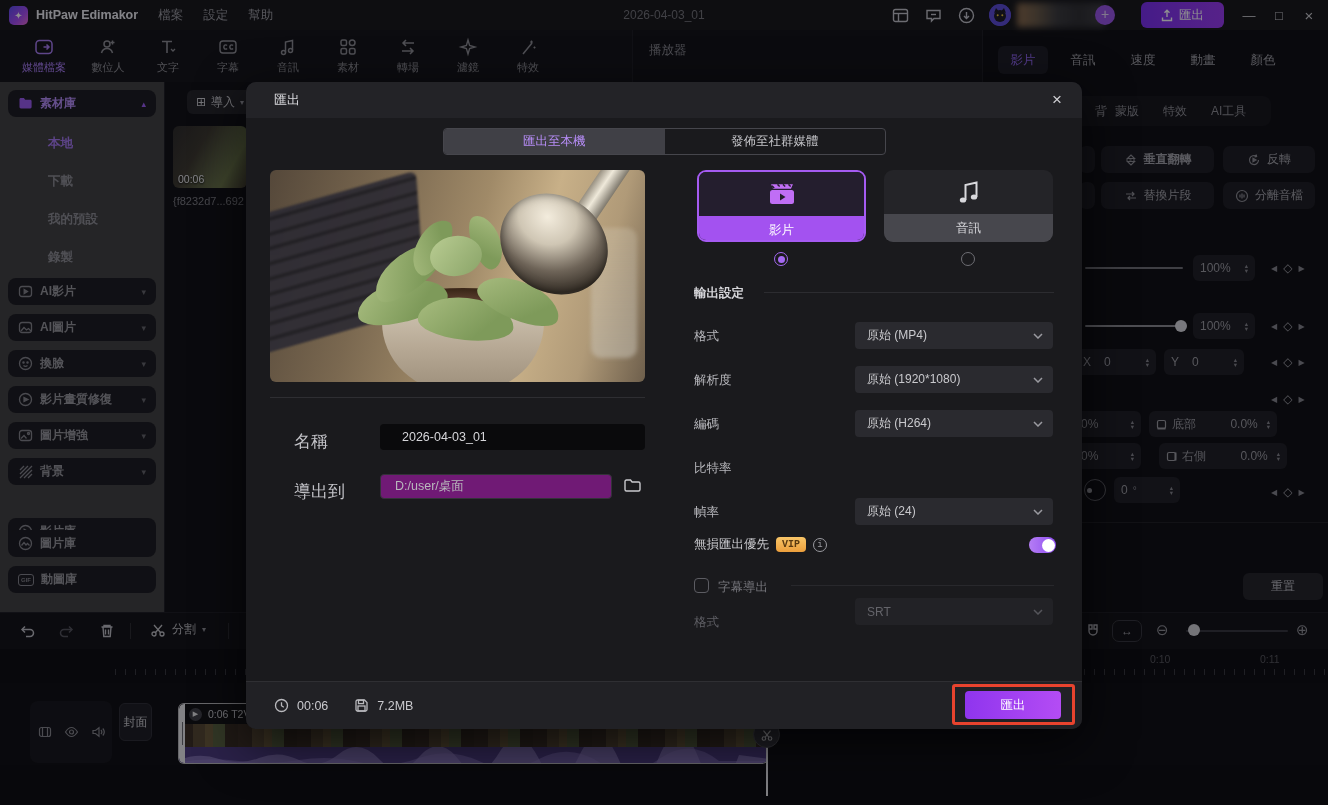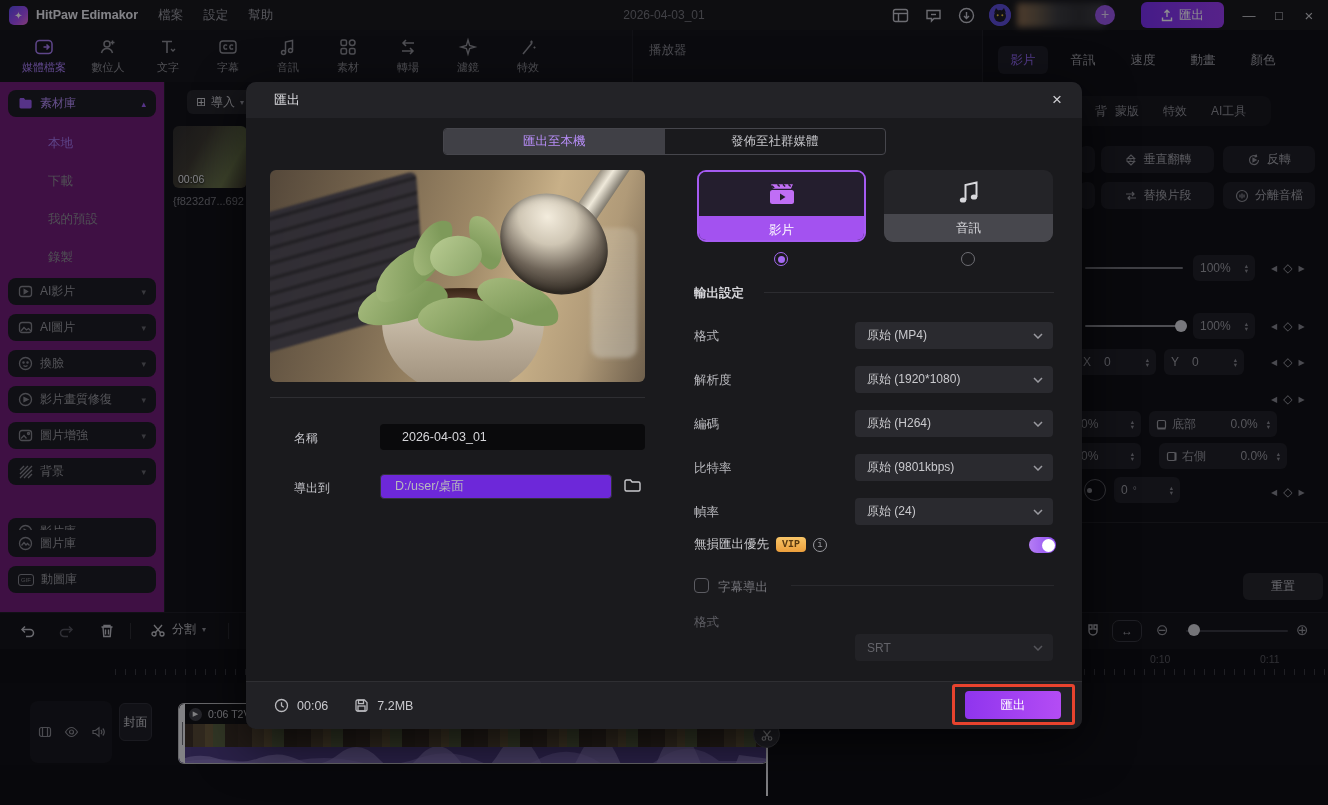--- a/index.html
+++ b/index.html
@@ -23,21 +23,21 @@
   .exportbtn-top { height:26px; padding:0 20px; margin-left:26px; border-radius:6px; background:linear-gradient(90deg,#7b2ff0,#9a3bf2); color:#fff; display:flex; align-items:center; gap:6px; font-size:12.5px; }
   .winctl { width:30px; text-align:center; color:#c9c9cd; font-size:13px; }
 
   
   .toolbar { position:absolute; left:0; top:30px; width:632px; height:52px; background:#131316; display:flex; align-items:center; padding-left:14px; gap:8px; }
   .titem { width:52px; display:flex; flex-direction:column; align-items:center; gap:3px; color:#8d8d93; font-size:11px; }
   .titem:first-child { width:60px; color:#a97df5; }
   .titem .tico { width:20px; height:20px; }
 
   
-  .sidewrap { position:absolute; left:0; top:82px; width:165px; height:530px; background:#701a75; border-right:1px solid #1d1d21; }
+  .sidewrap { position:absolute; left:0; top:82px; width:165px; height:530px; background:#404040; border-right:1px solid #1d1d21;font-weight:bold; }
   .pill { position:absolute; left:8px; width:148px; height:27px; background:#1b1b1f; border-radius:8px; display:flex; align-items:center; padding:0 10px; gap:7px; color:#96969c; font-size:12px; }
   .pill .gico { width:15px; height:15px; color:#84848a; }
   .pill .caret { margin-left:auto; color:#64646a; font-size:9px; }
   .subitem { position:absolute; left:48px; color:#8d8d93; font-size:12.5px; }
 
   
   .mediapanel { position:absolute; left:165px; top:82px; width:467px; height:530px; background:#101013; }
   .importbtn { position:absolute; left:22px; top:8px; height:24px; padding:0 9px; background:#232327; border-radius:6px; display:flex; align-items:center; gap:5px; color:#cfcfd3; font-size:12px; }
   .thumb { position:absolute; left:8px; top:44px; width:74px; height:62px; border-radius:6px; overflow:hidden; background:linear-gradient(120deg,#2c2a28 0%,#3c382e 35%,#5c6242 60%,#6f7a4a 75%,#4a4434 100%); }
   .thumb .dur { position:absolute; left:5px; bottom:3px; color:#e8e8ea; font-size:10.5px; text-shadow:0 1px 2px #000; }
@@ -91,23 +91,23 @@
   .overlay { position:absolute; inset:0; background:rgba(5,5,8,.45); z-index:40; }
   .dialog { position:absolute; left:246px; top:82px; width:836px; height:647px; background:#1a1a1d; border-radius:10px; z-index:50; box-shadow:0 14px 50px rgba(0,0,0,.7); }
   .dlg-head { position:absolute; left:0; top:0; right:0; height:36px; background:#232327; border-radius:10px 10px 0 0; display:flex; align-items:center; padding:0 20px 0 28px; }
   .dlg-title { color:#d8d8dc; font-size:13px; }
   .dlg-close { margin-left:auto; color:#cfcfd3; font-size:17px; }
   .seg { position:absolute; left:197px; top:46px; width:443px; height:27px; border:1px solid #46464c; border-radius:4px; display:flex; overflow:hidden; }
   .seg .s1 { width:50%; background:#404046; color:#b78df8; display:flex; align-items:center; justify-content:center; font-size:12.5px; }
   .seg .s2 { width:50%; color:#c6c6ca; display:flex; align-items:center; justify-content:center; font-size:12.5px; }
   .preview { position:absolute; left:24px; top:88px; width:375px; height:212px; border-radius:6px; overflow:hidden; background:linear-gradient(105deg,#55483a 0%,#7a6850 28%,#a08a68 52%,#c8b088 68%,#b09a78 84%,#6e5f4c 100%); }
   .leftdiv { position:absolute; left:24px; top:315px; width:375px; height:1px; background:#2e2e32; }
-  .fieldlabel { position:absolute; left:48px; color:#c3c3c8; font-size:12px; }
+  .fieldlabel { position:absolute; left:48px; color:#c3c3c8; font-size:17px; }
   .nameinput { position:absolute; left:134px; top:342px; width:265px; height:26px; background:#0a0a0c; border-radius:4px; color:#d6d6da; font-size:12.5px; display:flex; align-items:center; padding-left:22px; }
-  .pathinput { position:absolute; left:134px; top:392px; width:232px; height:25px; background:#6d28d9; border:1px solid #333338; border-radius:4px; color:#b9b9bd; font-size:12.5px; display:flex; align-items:center; padding-left:14px; }
+  .pathinput { position:absolute; left:134px; top:392px; width:232px; height:25px; background:#701a75; border:1px solid #333338; border-radius:4px; color:#b9b9bd; font-size:12.5px; display:flex; align-items:center; padding-left:14px; }
   .mcard { position:absolute; top:88px; width:169px; height:72px; border-radius:9px; overflow:hidden; }
   .mcard .icarea { height:44px; display:flex; align-items:center; justify-content:center; }
   .mcard .bar { height:28px; display:flex; align-items:center; justify-content:center; font-size:12.5px; }
   .radio { position:absolute; top:170px; width:14px; height:14px; border-radius:50%; border:1.6px solid #6e6e74; }
   .radio.sel { border-color:#a569f2; }
   .radio.sel:after { content:""; position:absolute; inset:2.5px; border-radius:50%; background:#a569f2; }
   .sectitle { position:absolute; left:448px; top:203px; color:#d4d4d8; font-size:12.5px; font-weight:bold; }
   .secline { position:absolute; left:518px; top:210px; width:290px; height:1px; background:#2c2c30; }
   .setrow-label { position:absolute; left:448px; color:#b9b9be; font-size:12.5px; }
   .dropdown { position:absolute; left:609px; width:198px; height:27px; background:#2a2a2f; border-radius:4px; display:flex; align-items:center; padding:0 10px 0 12px; color:#c9c9cd; font-size:12px; }
@@ -401,21 +401,21 @@
     <div class="rtab" style="left:255px;">顏色</div>
 
     <div class="subtabbar">
       <span class="subtab" style="left:104px;">背</span>
       <span class="subtab" style="left:124px;">蒙版</span>
       <span class="subtab" style="left:172px;">特效</span>
       <span class="subtab" style="left:220px;">AI工具</span>
     </div>
 
     <div class="actbtn" style="left:96px;top:116px;width:16px;"></div>
-    <div class="actbtn" style="left:118px;top:116px;width:113px;">
+    <div class="actbtn" style="left:118px;top:116px;width:113px;font-weight:bold;">
       <span class="aico">
           <svg viewBox="0 0 14 14" fill="none" stroke="currentColor" stroke-width="1.2">
             <path d="M2 7h10" stroke-dasharray="2 1.5"></path>
             <path d="M3.5 5.5 7 2l3.5 3.5zM3.5 8.5 7 12l3.5-3.5z"></path>
           </svg>
         </span>
       <span>垂直翻轉</span>
     </div>
     <div class="actbtn" style="left:240px;top:116px;width:92px;">
       <span class="aico">
@@ -753,28 +753,20 @@
     <div class="setrow-label" style="top:334px;">編碼</div>
     <div class="dropdown" style="top:328px;">
       <span>原始 (H264)</span>
       <span class="chev">
           <svg width="10" height="6" viewBox="0 0 10 6" fill="none" stroke="#9a9aa0" stroke-width="1.5">
             <path d="M1 1l4 4 4-4"></path>
           </svg>
         </span>
     </div>
     <div class="setrow-label" style="top:378px;">比特率</div>
-    <div class="dropdown" style="top:372px;">
-      <span>原始 (9801kbps)</span>
-      <span class="chev">
-          <svg width="10" height="6" viewBox="0 0 10 6" fill="none" stroke="#9a9aa0" stroke-width="1.5">
-            <path d="M1 1l4 4 4-4"></path>
-          </svg>
-        </span>
-    </div>
     <div class="setrow-label" style="top:422px;">幀率</div>
     <div class="dropdown" style="top:416px;">
       <span>原始 (24)</span>
       <span class="chev">
           <svg width="10" height="6" viewBox="0 0 10 6" fill="none" stroke="#9a9aa0" stroke-width="1.5">
             <path d="M1 1l4 4 4-4"></path>
           </svg>
         </span>
     </div>
 
@@ -782,21 +774,21 @@
       <span>無損匯出優先</span>
       <span class="vipbadge">VIP</span>
       <i class="infoi">i</i>
     </div>
     <div class="toggle"></div>
 
     <div class="checkbox"></div>
     <div class="abs" style="left:472px;top:497px;color:#76767c;font-size:12.5px;">字幕導出</div>
     <div class="subline"></div>
     <div class="setrow-label" style="top:532px;color:#5f5f65;">格式</div>
-    <div class="dropdown disabled" style="top:552px;gap:8px;">
+    <div class="dropdown disabled" style="top:516px;gap:8px;">
       <span>SRT</span>
       <span class="chev">
           <svg width="10" height="6" viewBox="0 0 10 6" fill="none" stroke="#55555b" stroke-width="1.5">
             <path d="M1 1l4 4 4-4"></path>
           </svg>
         </span>
     </div>
 
     <div class="dlg-foot">
       <span style="margin-right:8px;">

